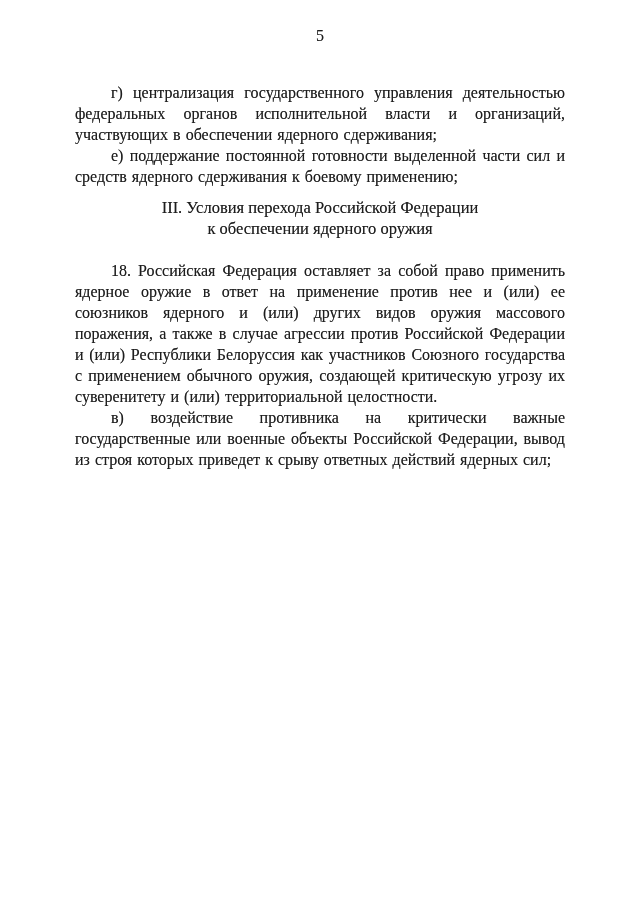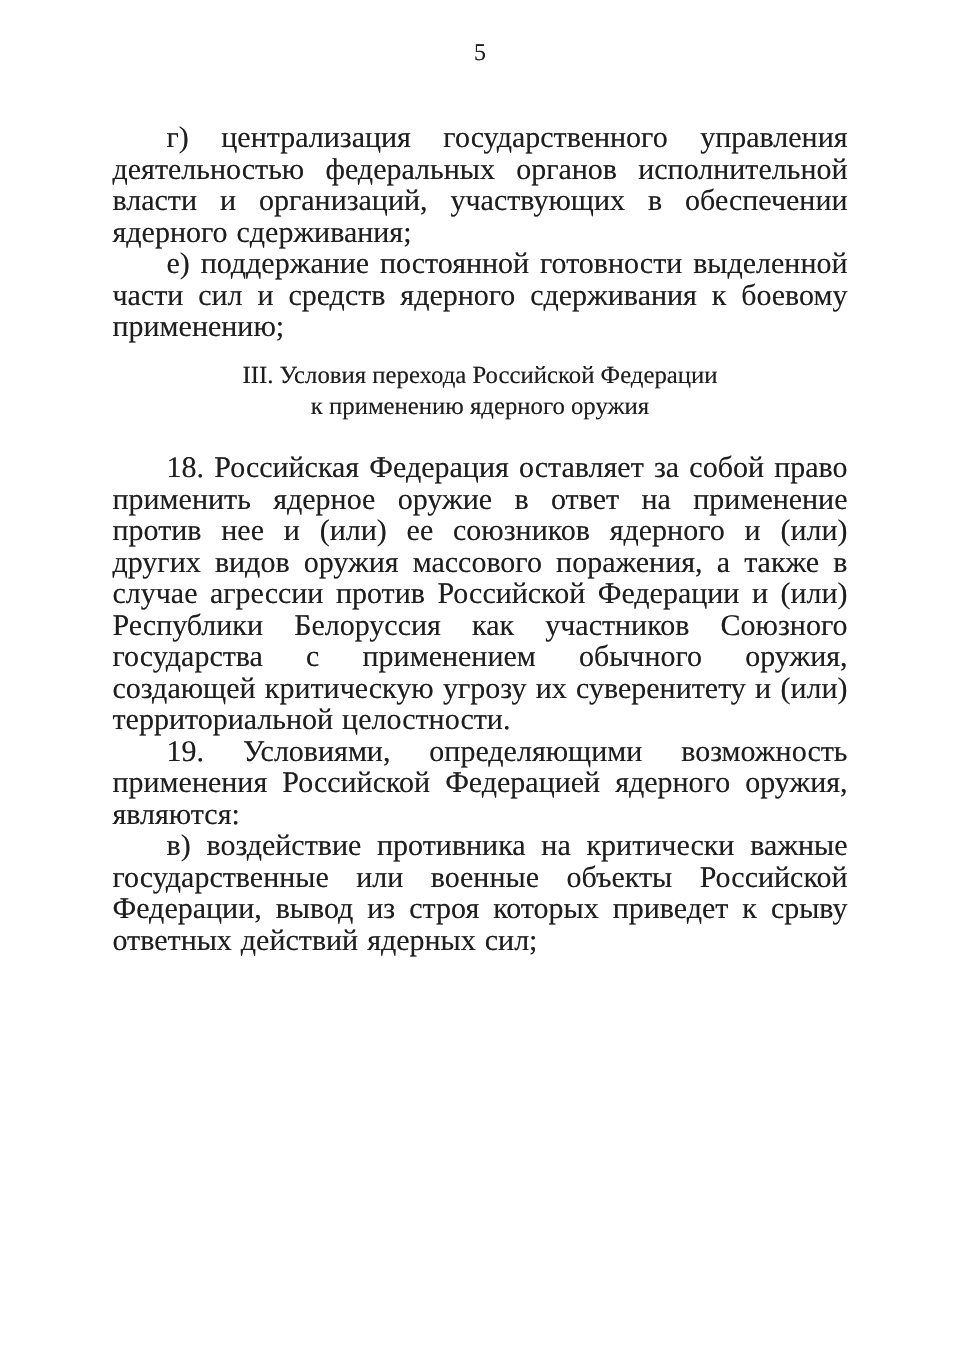--- a/index.html
+++ b/index.html
@@ -23,21 +23,21 @@
     font-size: 16px;
     line-height: 20px;
   }
   .doc-body {
     position: absolute;
     top: 82px;
     left: 75px;
     width: 490px;
   }
   .para {
-    font-size: 20px;
+    font-size: 16px;
     line-height: 21px;
     text-align: justify;
     text-indent: 36px;
     word-spacing: 1px;
   }
   .heading {
     font-size: 16.5px;
     line-height: 21px;
     text-align: center;
     white-space: pre-line;
@@ -47,18 +47,17 @@
 </style>
 </head>
 <body>
 
 <div class="page">
   <div class="page-number">5</div>
   <div class="doc-body">
       <div class="para">г) централизация государственного управления деятельностью федеральных органов исполнительной власти и организаций, участвующих в обеспечении ядерного сдерживания;</div>
       <div class="para">е) поддержание постоянной готовности выделенной части сил и средств ядерного сдерживания к боевому применению;</div>
       <div class="heading">III. Условия перехода Российской Федерации
-к применению ядерного оружия</div>
+к обеспечении ядерного оружия</div>
       <div class="para">18. Российская Федерация оставляет за собой право применить ядерное оружие в ответ на применение против нее и (или) ее союзников ядерного и (или) других видов оружия массового поражения, а также в случае агрессии против Российской Федерации и (или) Республики Белоруссия как участников Союзного государства с применением обычного оружия, создающей критическую угрозу их суверенитету и (или) территориальной целостности.</div>
-      <div class="para">19. Условиями, определяющими возможность применения Российской Федерацией ядерного оружия, являются:</div>
       <div class="para">в) воздействие противника на критически важные государственные или военные объекты Российской Федерации, вывод из строя которых приведет к срыву ответных действий ядерных сил;</div>
     </div>
 </div>
 
 </body></html>

